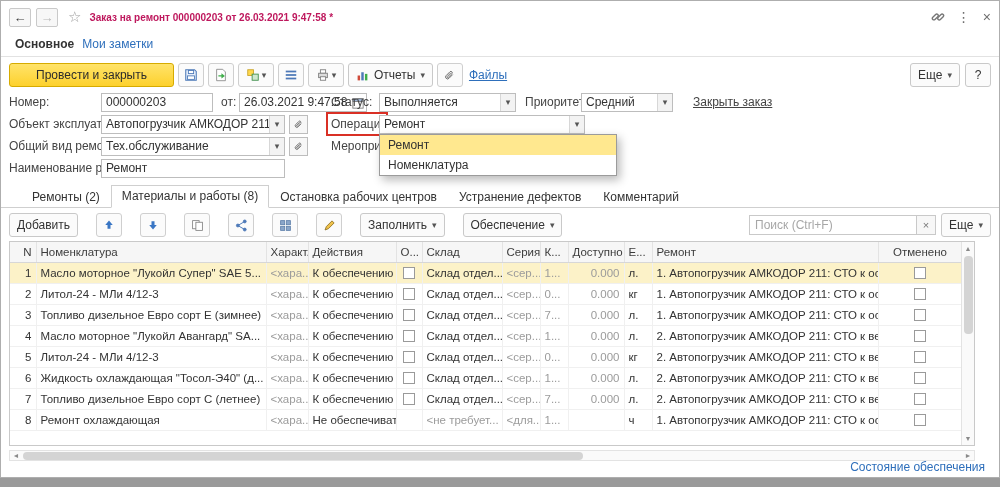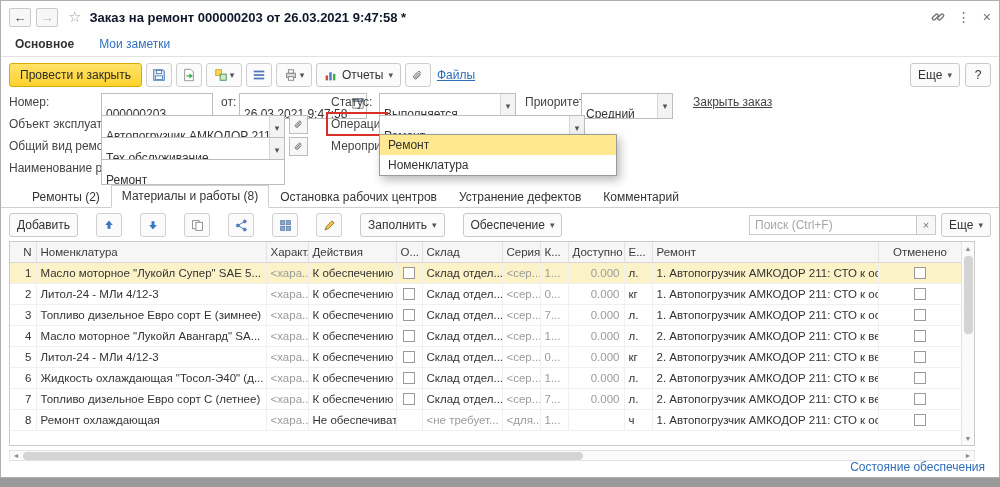--- a/index.html
+++ b/index.html
@@ -5,44 +5,44 @@
 *{margin:0;padding:0;box-sizing:border-box}
 body{margin:0;background:#9a9a9a;font-family:"Liberation Sans","DejaVu Sans",sans-serif}
 .stage{position:relative;width:1000px;height:487px;background:#9a9a9a;overflow:hidden}
 .window{position:absolute;top:0;left:0;width:1000px;height:478px;background:#fff;border:1px solid #aeaeae;font-size:12px;color:#333}
 
 
 .titlebar{position:absolute;top:4px;left:8px;right:8px;height:24px;display:flex;align-items:center;gap:5px}
 .navbtn{width:22px;height:19px;border:1px solid #c9c9c9;background:#f7f7f7;border-radius:2px;display:flex;align-items:center;justify-content:center;font-size:13px;color:#3d3d3d;cursor:pointer}
 .navbtn.disabled{color:#b8b8b8}
 .star{color:#9f9f9f;font-size:15px;margin-left:5px;cursor:pointer}
-.title{font-weight:bold;font-size:13px;color:#0f172a;margin-left:3px;white-space:nowrap}
+.title{font-weight:bold;font-size:10px;color:#be185d;margin-left:3px;white-space:nowrap}
 .tb-right{margin-left:auto;display:flex;gap:12px;align-items:center;color:#777}
 .hicon{cursor:pointer;font-size:14px;line-height:14px;color:#6f6f6f;display:flex;align-items:center}
 
 
-.navtabs{position:absolute;top:30px;left:0;right:0;height:26px;border-bottom:1px solid #e2e2e2;display:flex;gap:25px;padding:0 14px;align-items:center}
+.navtabs{position:absolute;top:30px;left:0;right:0;height:26px;border-bottom:1px solid #e2e2e2;display:flex;gap:8px;padding:0 14px;align-items:center}
 .ntab{cursor:pointer}
 .ntab.current{color:#333;font-weight:bold}
 .ntab.link{color:#2e6fbb}
 
 
 .toolbar{position:absolute;top:61px;left:8px;right:8px;height:26px;display:flex;align-items:center;gap:4px}
-.btn-primary{background:linear-gradient(#ffe36a,#fdd12d);border:1px solid #d6ab00;border-radius:3px;height:24px;padding:0 10px;display:flex;align-items:center;cursor:pointer;color:#2b2b2b}
+.btn-primary{background:linear-gradient(#ffe36a,#fdd12d);border:1px solid #d6ab00;border-radius:3px;height:24px;padding:0 26px;display:flex;align-items:center;cursor:pointer;color:#2b2b2b}
 .btn{border:1px solid #c9c9c9;background:#fbfbfb;height:24px;border-radius:3px;padding:0 7px;display:flex;align-items:center;gap:5px;cursor:pointer;white-space:nowrap}
 .iconbtn{border:1px solid #cfcfcf;background:#fbfbfb;width:26px;height:24px;border-radius:3px;display:flex;align-items:center;justify-content:center;cursor:pointer}
 .iconbtn.wide{width:36px;gap:2px}
 .caret{font-size:9px;color:#555;line-height:9px}
 .linktext{color:#2e6fbb;text-decoration:underline;cursor:pointer;margin-left:2px}
 .tb-far{margin-left:auto;display:flex;gap:5px;align-items:center}
 
 
 .form{position:absolute;top:92px;left:0;right:0;height:90px}
 .lbl{position:absolute;height:19px;line-height:19px;color:#444;white-space:nowrap}
-.fld{position:absolute;height:19px;border:1px solid #bdbdbd;background:#fff;line-height:17px;padding:12px 4px;overflow:hidden;white-space:nowrap;cursor:text}
+.fld{position:absolute;height:19px;border:1px solid #bdbdbd;background:#fff;line-height:17px;padding:0 4px;overflow:hidden;white-space:nowrap;cursor:text}
 .combo{padding-right:16px}
 .combo .drop{position:absolute;right:0;top:0;bottom:0;width:15px;border-left:1px solid #d7d7d7;background:#f3f3f3;display:flex;align-items:center;justify-content:center;cursor:pointer}
 .sqbtn{position:absolute;width:19px;height:19px;border:1px solid #bdbdbd;background:#f7f7f7;display:flex;align-items:center;justify-content:center;cursor:pointer}
 .row1{top:0}.row2{top:22px}.row3{top:44px}.row4{top:66px}
 .annot{position:absolute;left:325px;top:19px;width:62px;height:24px;border:2px solid #d93025;pointer-events:none}
 .dd{position:absolute;left:378px;top:41px;width:238px;background:#fff;border:1px solid #9b9b9b;box-shadow:3px 4px 9px rgba(0,0,0,.28);z-index:10}
 .dd-item{height:20px;line-height:20px;padding:0 8px;cursor:pointer;white-space:nowrap}
 .dd-item.hl{background:#ffe88f}
 
 

